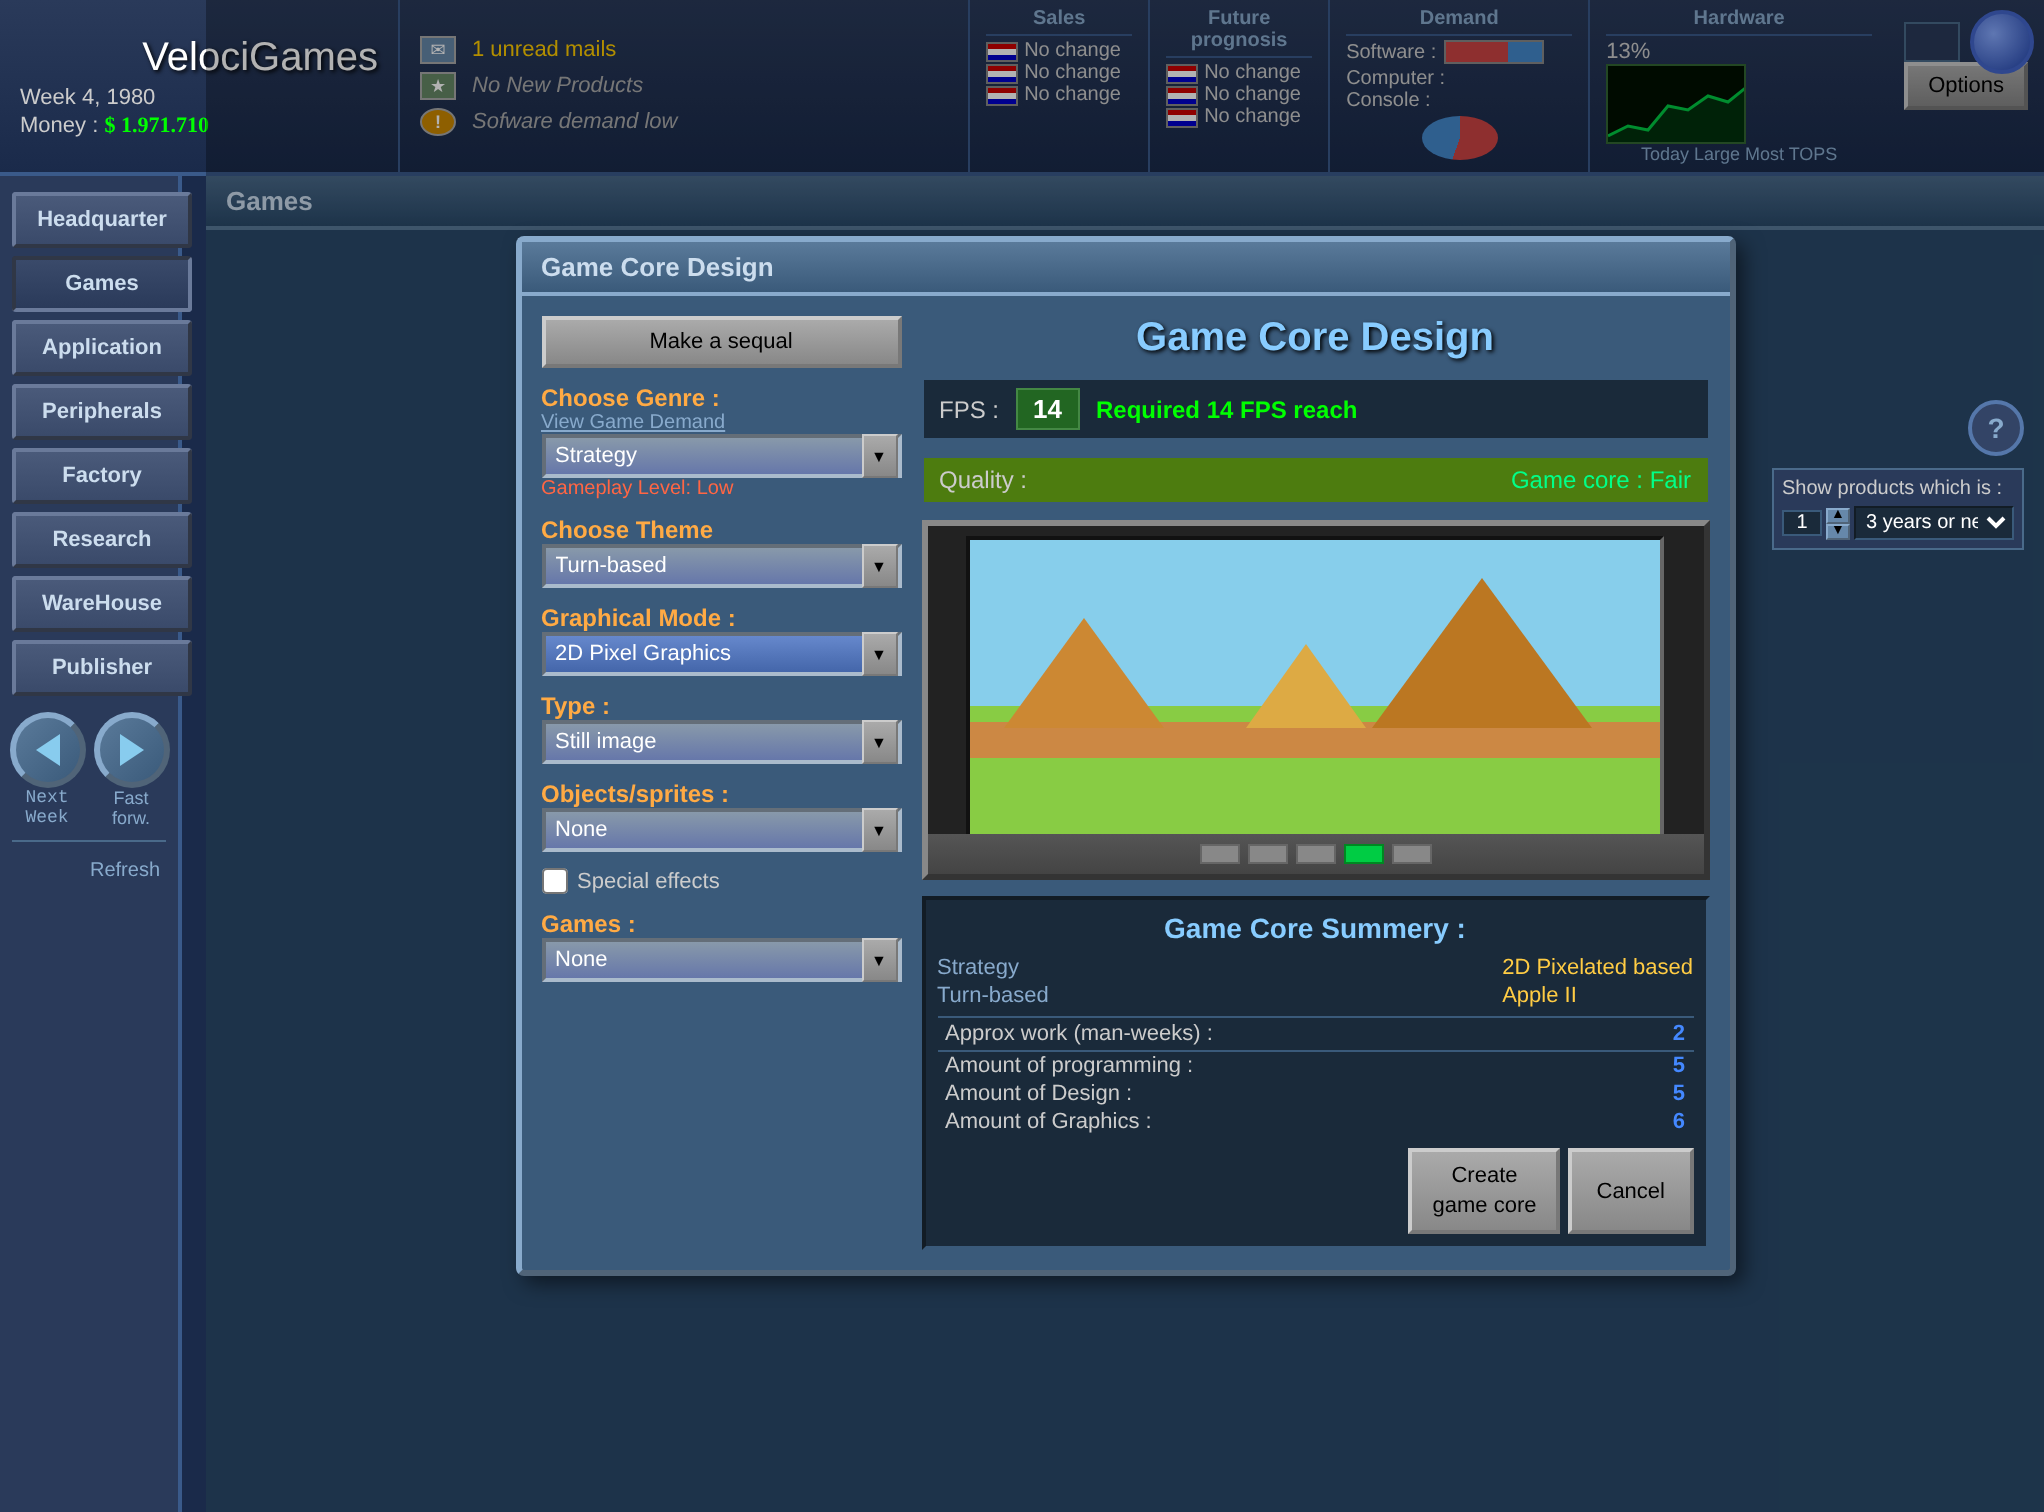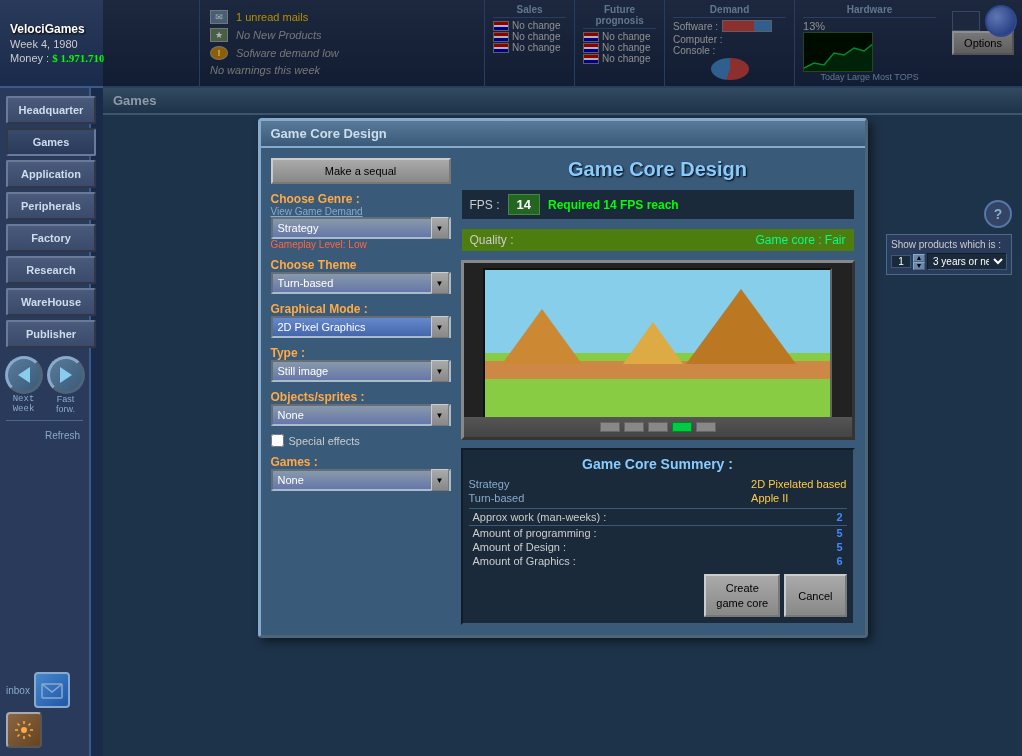--- a/index.html
+++ b/index.html
@@ -27,24 +27,25 @@
     .top-left {
       width: 200px;
       padding: 6px 10px;
       display: flex;
       flex-direction: column;
       justify-content: center;
       border-right: 1px solid #3a5a8a;
     }
 
     .game-title {
-      font-size: 12px;
-      font-weight: bold;
+      font-size: 20px;
+      font-weight: normal;
       color: #ffffff;
       text-shadow: 1px 1px 2px #000;
+      text-align: right;
     }
 
     .week-info {
       color: #cccccc;
       font-size: 11px;
       margin-top: 2px;
     }
 
     .money-info {
       color: #cccccc;
@@ -777,23 +778,20 @@
       <div class="notif-icon mail-icon">✉</div>
       <span class="notif-text">1 unread mails</span>
     </div>
     <div class="notification-row">
       <div class="notif-icon product-icon">★</div>
       <span class="notif-text-gray">No New Products</span>
     </div>
     <div class="notification-row">
       <div class="notif-icon warning-icon">!</div>
       <span class="notif-text-gray">Sofware demand low</span>
-    </div>
-    <div class="notification-row">
-      <span class="notif-text-gray">No warnings this week</span>
     </div>
   </div>
 
   <div class="stat-panel">
     <div class="stat-title">Sales</div>
     <div class="stat-row">
       <div class="flag"></div>
       <span class="stat-value">No change</span>
     </div>
     <div class="stat-row">
@@ -876,37 +874,20 @@
       <div class="nav-circle-btn">
         <div class="nav-arrow-right"></div>
       </div>
       <div class="nav-text">Fast<br>forw.</div>
     </div>
   </div>
 
   <div class="sidebar-divider"></div>
   <div class="refresh-btn">Refresh</div>
 
-  <div style="margin-top:auto;display:flex;flex-direction:column;gap:4px;">
-    <div style="display:flex;align-items:center;gap:4px;">
-      <div style="font-size:10px;color:#88aacc;">inbox</div>
-      <div class="inbox-icon">
-        <svg width="24" height="20" viewBox="0 0 24 20">
-          <rect x="2" y="4" width="20" height="14" rx="1" fill="none" stroke="#88aacc" stroke-width="1.5"></rect>
-          <polyline points="2,4 12,12 22,4" fill="none" stroke="#88aacc" stroke-width="1.5"></polyline>
-        </svg>
-      </div>
-    </div>
-    <div class="settings-icon-btn">
-      <svg width="20" height="20" viewBox="0 0 20 20">
-        <circle cx="10" cy="10" r="3" fill="#ffaa44"></circle>
-        <path d="M10 1v3M10 16v3M1 10h3M16 10h3M3.5 3.5l2 2M14.5 14.5l2 2M3.5 16.5l2-2M14.5 5.5l2-2" stroke="#ffaa44" stroke-width="1.5" fill="none"></path>
-      </svg>
-    </div>
-  </div>
 </div>
 
 <div class="main-area">
 
   <div style="position:absolute;top:0;left:0;right:0;bottom:0;background:#2a4a6a;">
     <div style="padding:5px 10px;background:linear-gradient(180deg,#4a6a8a,#2a4a6a);color:#ccddee;font-size:13px;font-weight:bold;border-bottom:2px solid #5a7a9a;">Games</div>
   </div>
 </div>
 
 <div class="modal">

